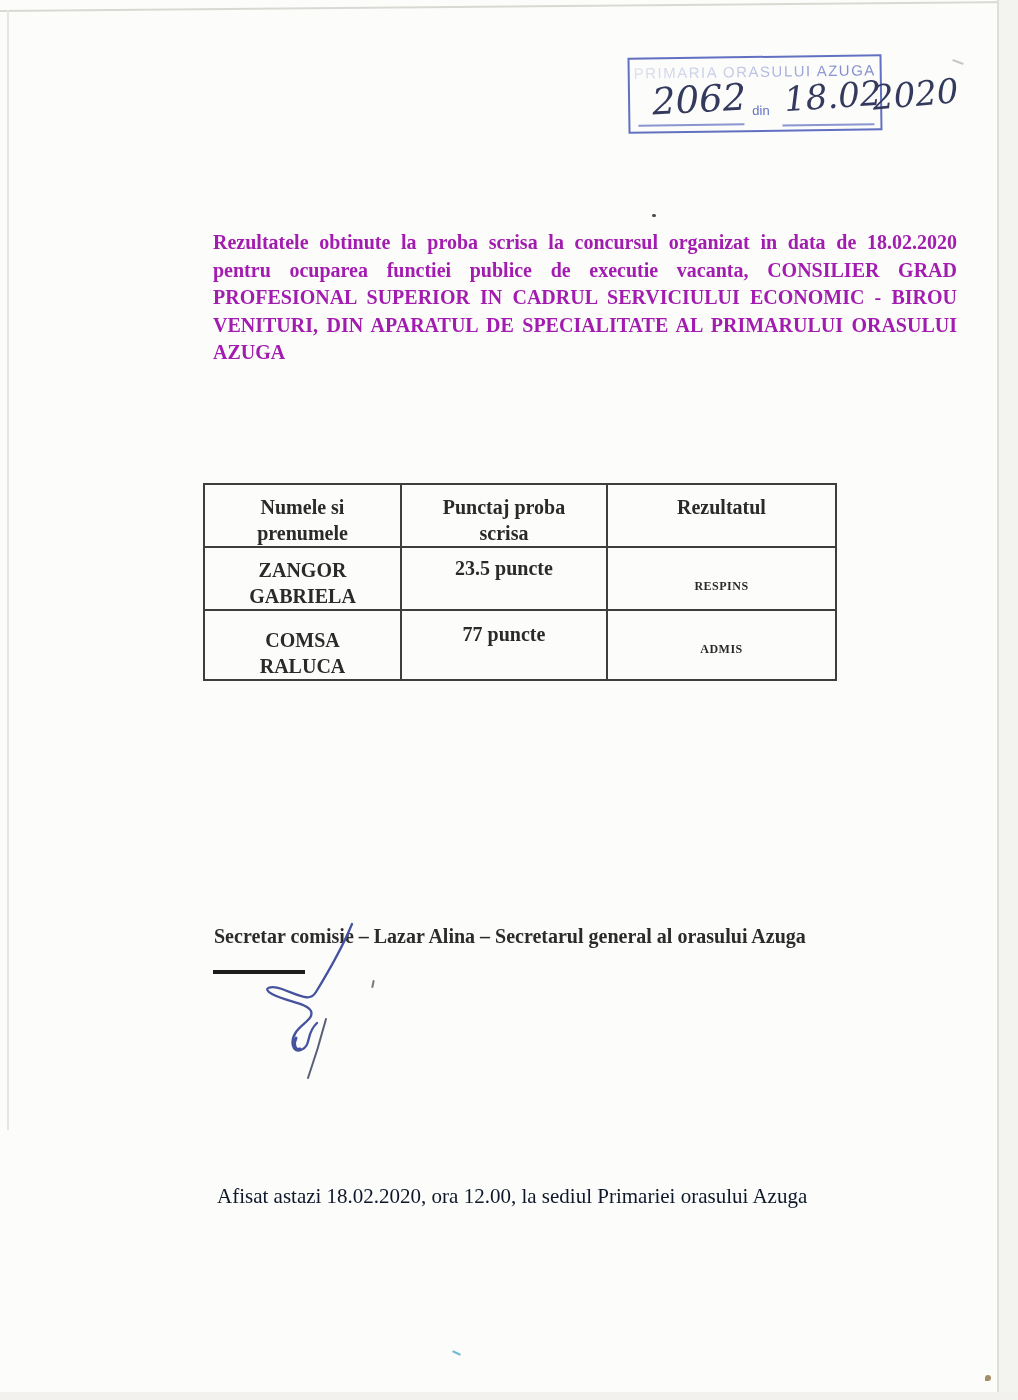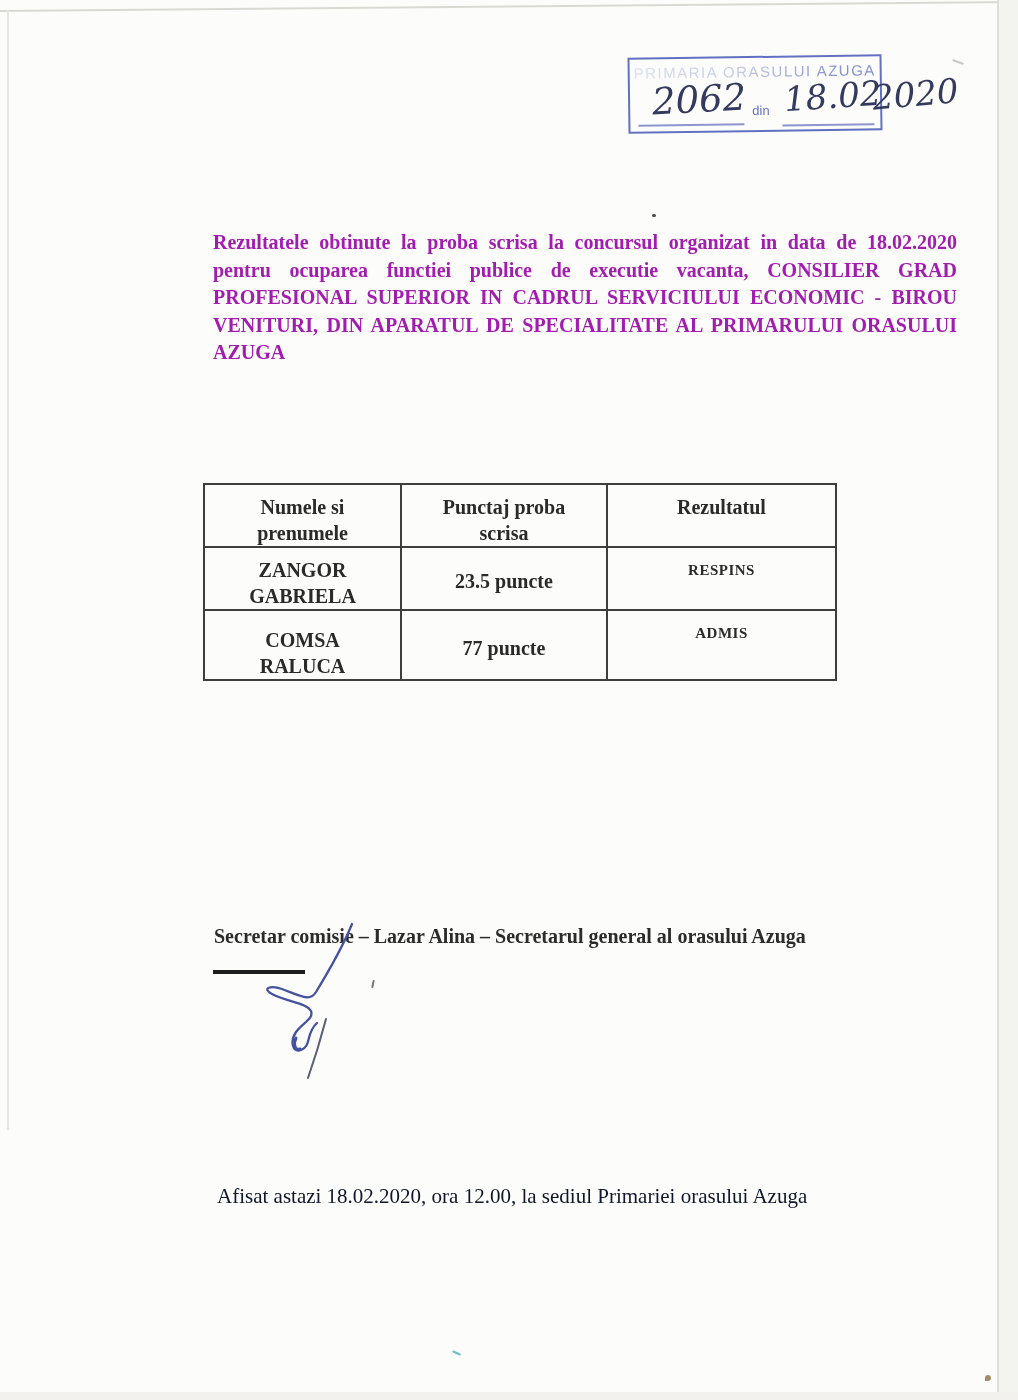--- a/index.html
+++ b/index.html
@@ -68,21 +68,21 @@
     border-collapse:collapse; table-layout:fixed;
   }
   table.results td, table.results th {
     border:2px solid #3e3e3e; text-align:center; vertical-align:top;
     font-weight:bold; color:#2a2a2a; padding:0;
   }
   col.c1 { width:197px; } col.c2 { width:206px; } col.c3 { width:229px; }
   tr.hdr  { height:58px; } tr.r1 { height:54px; } tr.r2 { height:53px; }
   .cell-pad { display:inline-block; padding-top:9px; font-size:20px; line-height:26px; }
   .wrap-narrow { max-width:145px; }
-  .result-txt { font-size:15px; line-height:22px; padding-top:11px; letter-spacing:0.5px; }
+  .result-txt { font-size:12px; line-height:22px; padding-top:27px; letter-spacing:0.5px; }
 
   
   .signature-svg { position:absolute; left:205px; top:912px; }
 
   .footer-line { position:absolute; left:217px; top:1184px; font-size:21px;
     font-weight:normal; color:#0f172a; white-space:nowrap; }
 
   .stray-dot { left:652px; top:214px; width:4px; height:3px; background:#4c4c4c;
     border-radius:2px; }
   .mark-topright { left:952px; top:61px; width:12px; height:2px; background:#c8c8c3;
@@ -138,32 +138,32 @@
         </td>
         <td>
           <span class="cell-pad">Rezultatul</span>
         </td>
       </tr>
       <tr class="r1">
         <td>
           <span class="cell-pad wrap-narrow" style="">ZANGOR GABRIELA</span>
         </td>
         <td>
-          <span class="cell-pad" style="padding-top:20px;">23.5 puncte</span>
+          <span class="cell-pad" style="padding-top:7px;">23.5 puncte</span>
         </td>
         <td>
           <span class="cell-pad result-txt">RESPINS</span>
         </td>
       </tr>
       <tr class="r2">
         <td>
           <span class="cell-pad wrap-narrow" style="padding-top:16px;">COMSA RALUCA</span>
         </td>
         <td>
-          <span class="cell-pad" style="padding-top:24px;">77 puncte</span>
+          <span class="cell-pad" style="padding-top:10px;">77 puncte</span>
         </td>
         <td>
           <span class="cell-pad result-txt">ADMIS</span>
         </td>
       </tr>
     </tbody>
   </table>
 
   <div class="bold-line line-secretary">Secretar comisie – Lazar Alina – Secretarul general al orasului Azuga</div>
 

